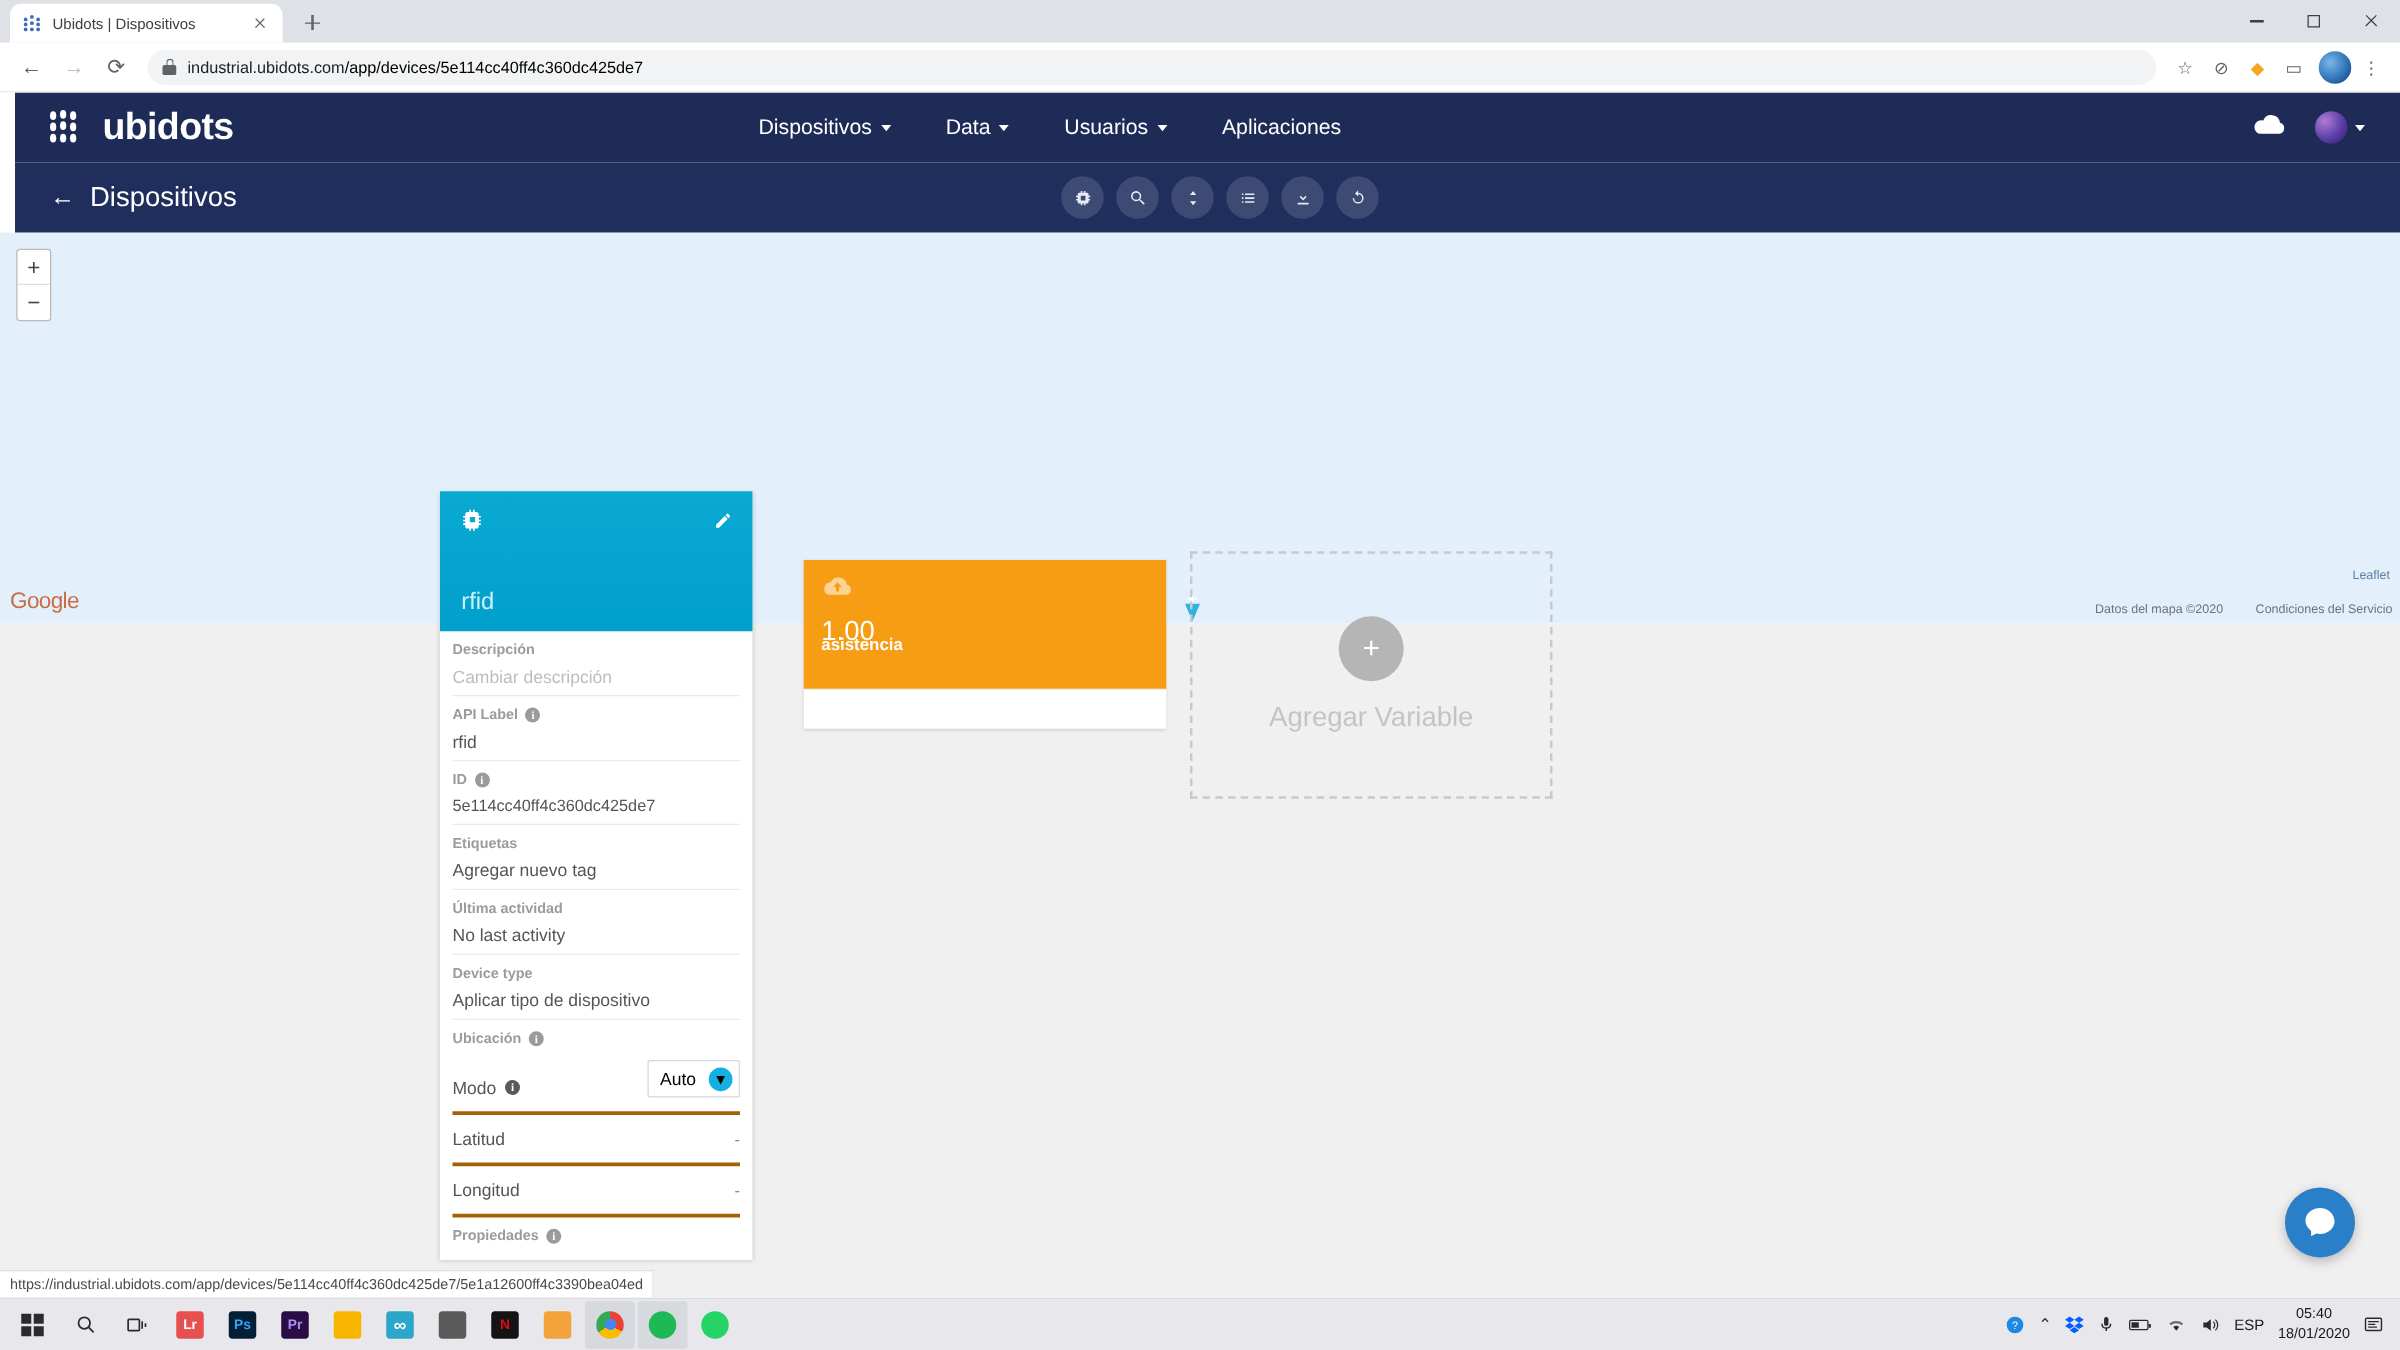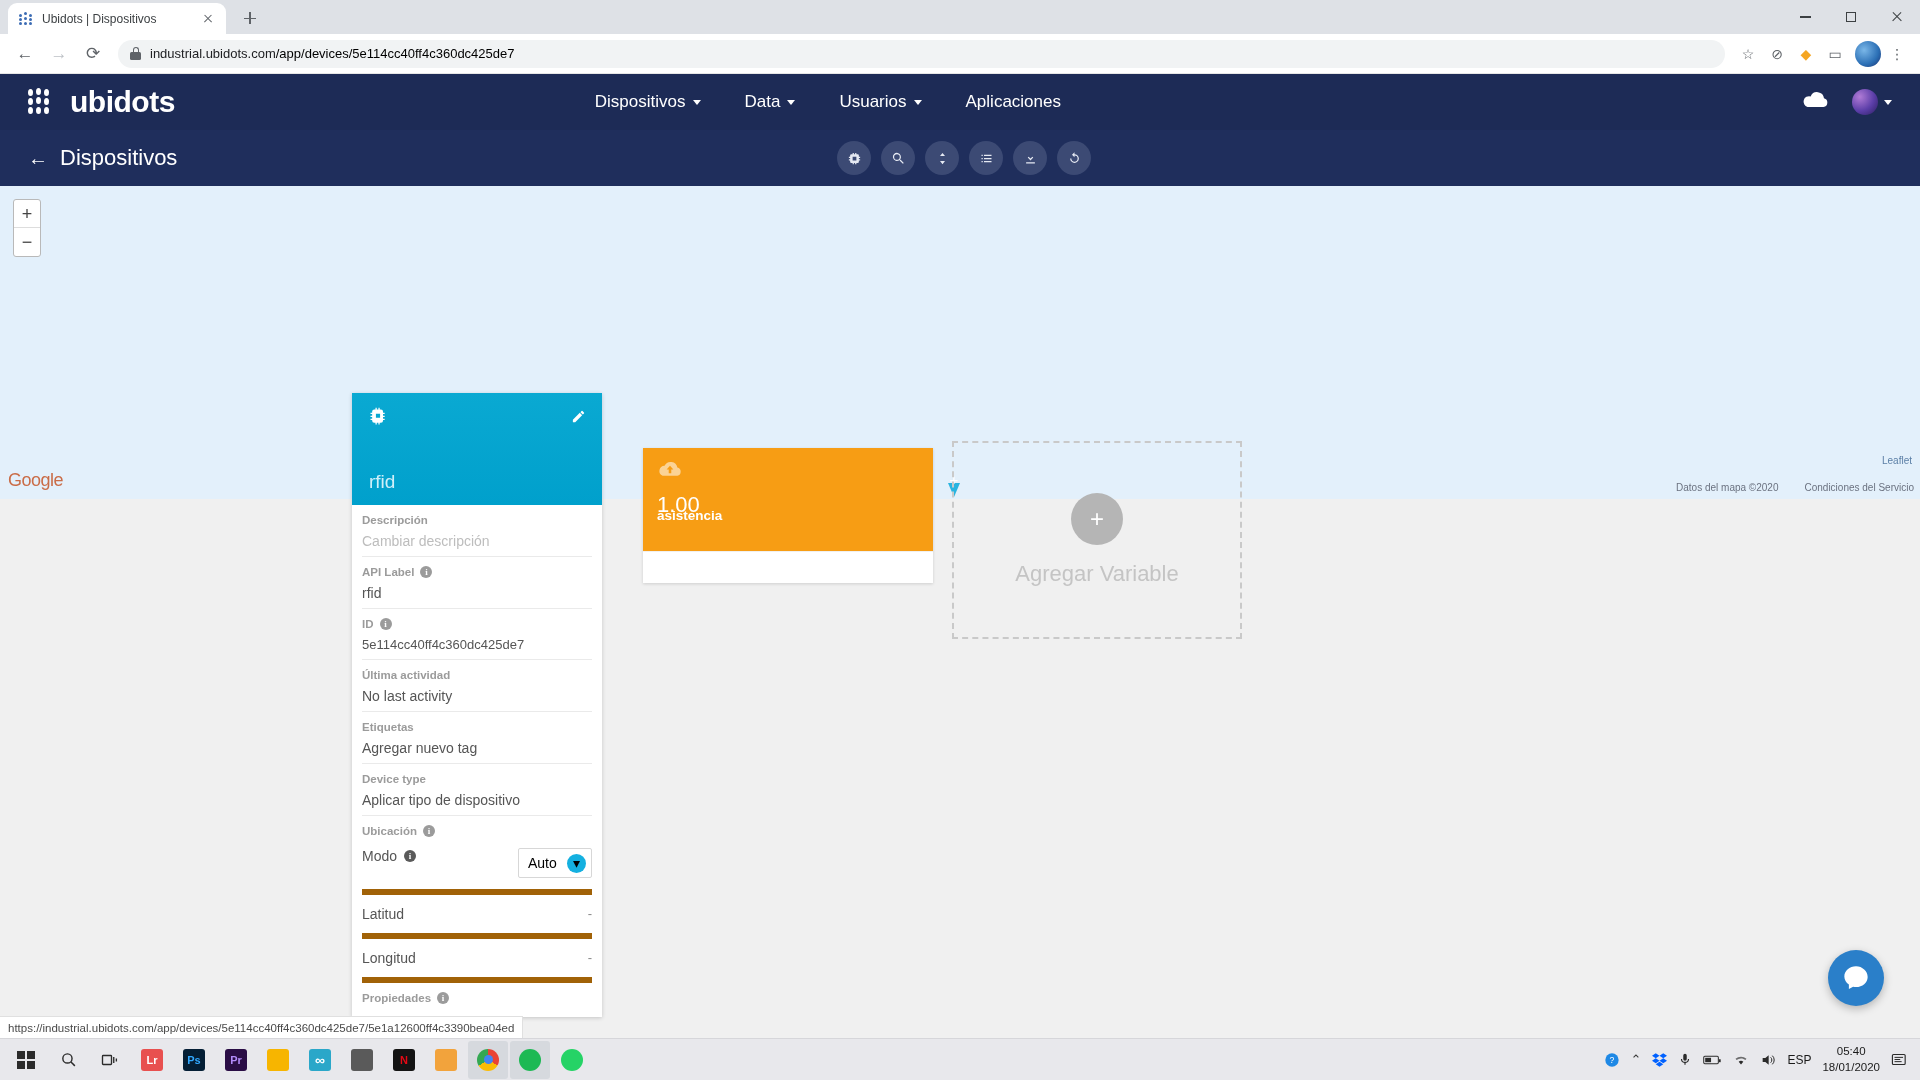--- a/index.html
+++ b/index.html
@@ -84,21 +84,21 @@
   .lock-ico .body { position:absolute; bottom:0; left:0; width:11px; height:8px; background:#5f6368; border-radius:1.5px; }
   .lock-ico .shackle { position:absolute; top:0; left:2.5px; width:6px; height:6px; border:1.5px solid #5f6368; border-bottom:none; border-radius:3px 3px 0 0; }
   .url-text { white-space: nowrap; }
   .url-host { color: #202124; }
   .url-path { color: #000000; }
   .omni-icons { display: flex; align-items: center; gap: 3px; }
   .omni-ico { width:26px; height:26px; display:flex; align-items:center; justify-content:center; color:#5f6368; cursor:pointer; font-size:14px; }
   .avatar-chip { width:26px; height:26px; border-radius:50%; background: radial-gradient(circle at 35% 35%, #7ab7e8, #2b6fb5 60%, #1b2d6b); margin-left:4px; }
 
   
-  .viewport { flex: 1; position: relative; overflow: hidden; background:#fff; }
+  .viewport { flex: 1; position: relative; overflow: hidden; background:#fff;padding-left:12px; }
 
   .ub-topnav {
     height: 56px; background: #1d2b56; display: flex; align-items: center;
     padding: 0 28px; position: relative; z-index: 40;
   }
   .logo { display:flex; align-items:center; gap:8px; }
   .logo-dots { width: 34px; height: 28px; position: relative; }
   .logo-dots i { position:absolute; width:5px; height:7px; border-radius:50%; background:#fff; }
   .logo-word { color:#fff; font-size:30px; font-weight:700; letter-spacing:-0.5px; }
   .nav-menu { display:flex; align-items:center; gap:44px; margin-left: 420px; }
@@ -170,21 +170,21 @@
   .field { border-bottom:1px solid #eaeaea; padding: 9px 0 7px 0; }
   .field:last-child { border-bottom:none; }
   .f-label { font-size:11.5px; color:#9b9b9b; font-weight:700; display:flex; align-items:center; gap:6px; }
   .f-value { font-size:14px; color:#555; margin-top:7px; }
   .f-value.ph { color:#bdbdbd; }
   .info-dot {
     width:12px; height:12px; border-radius:50%; background:#9b9b9b; color:#fff;
     font-size:9px; font-weight:700; display:inline-flex; align-items:center; justify-content:center;
     font-family:"Liberation Serif", serif;
   }
-  .field-row { display:flex; align-items:flex-start; justify-content:space-between; border-bottom:6px solid #a16207; padding: 11px 0; }
+  .field-row { display:flex; align-items:flex-end; justify-content:space-between; border-bottom:3px solid #a16207; padding: 11px 0; }
   .fr-label { font-size:14px; color:#555; display:flex; align-items:center; gap:7px; }
   .fr-value { font-size:13px; color:#888; }
   .mode-select {
     border:1px solid #d7d7d7; border-radius:2px; height:30px; width:74px;
     display:flex; align-items:center; justify-content:space-between; padding: 0 5px 0 9px; cursor:pointer;
   }
   .mode-select span { font-size:14px; color:#000000; }
   .mode-caret {
     width:19px; height:19px; border-radius:50%; background:#14b0e0; color:#fff;
     display:flex; align-items:center; justify-content:center; font-size:10px;
@@ -444,27 +444,27 @@
 
           <div class="field">
             <div class="f-label">
               <span>ID</span>
               <span class="info-dot">i</span>
             </div>
             <div class="f-value" style="font-size:13px">5e114cc40ff4c360dc425de7</div>
           </div>
 
           <div class="field">
+            <div class="f-label">Etiquetas</div>
+            <div class="f-value">Agregar nuevo tag</div>
+          </div>
+
+          <div class="field">
             <div class="f-label">Última actividad</div>
             <div class="f-value">No last activity</div>
-          </div>
-
-          <div class="field">
-            <div class="f-label">Etiquetas</div>
-            <div class="f-value">Agregar nuevo tag</div>
           </div>
 
           <div class="field">
             <div class="f-label">Device type</div>
             <div class="f-value">Aplicar tipo de dispositivo</div>
           </div>
 
           <div class="field" style="border-bottom:none;padding-bottom:0">
             <div class="f-label">
               <span>Ubicación</span>

